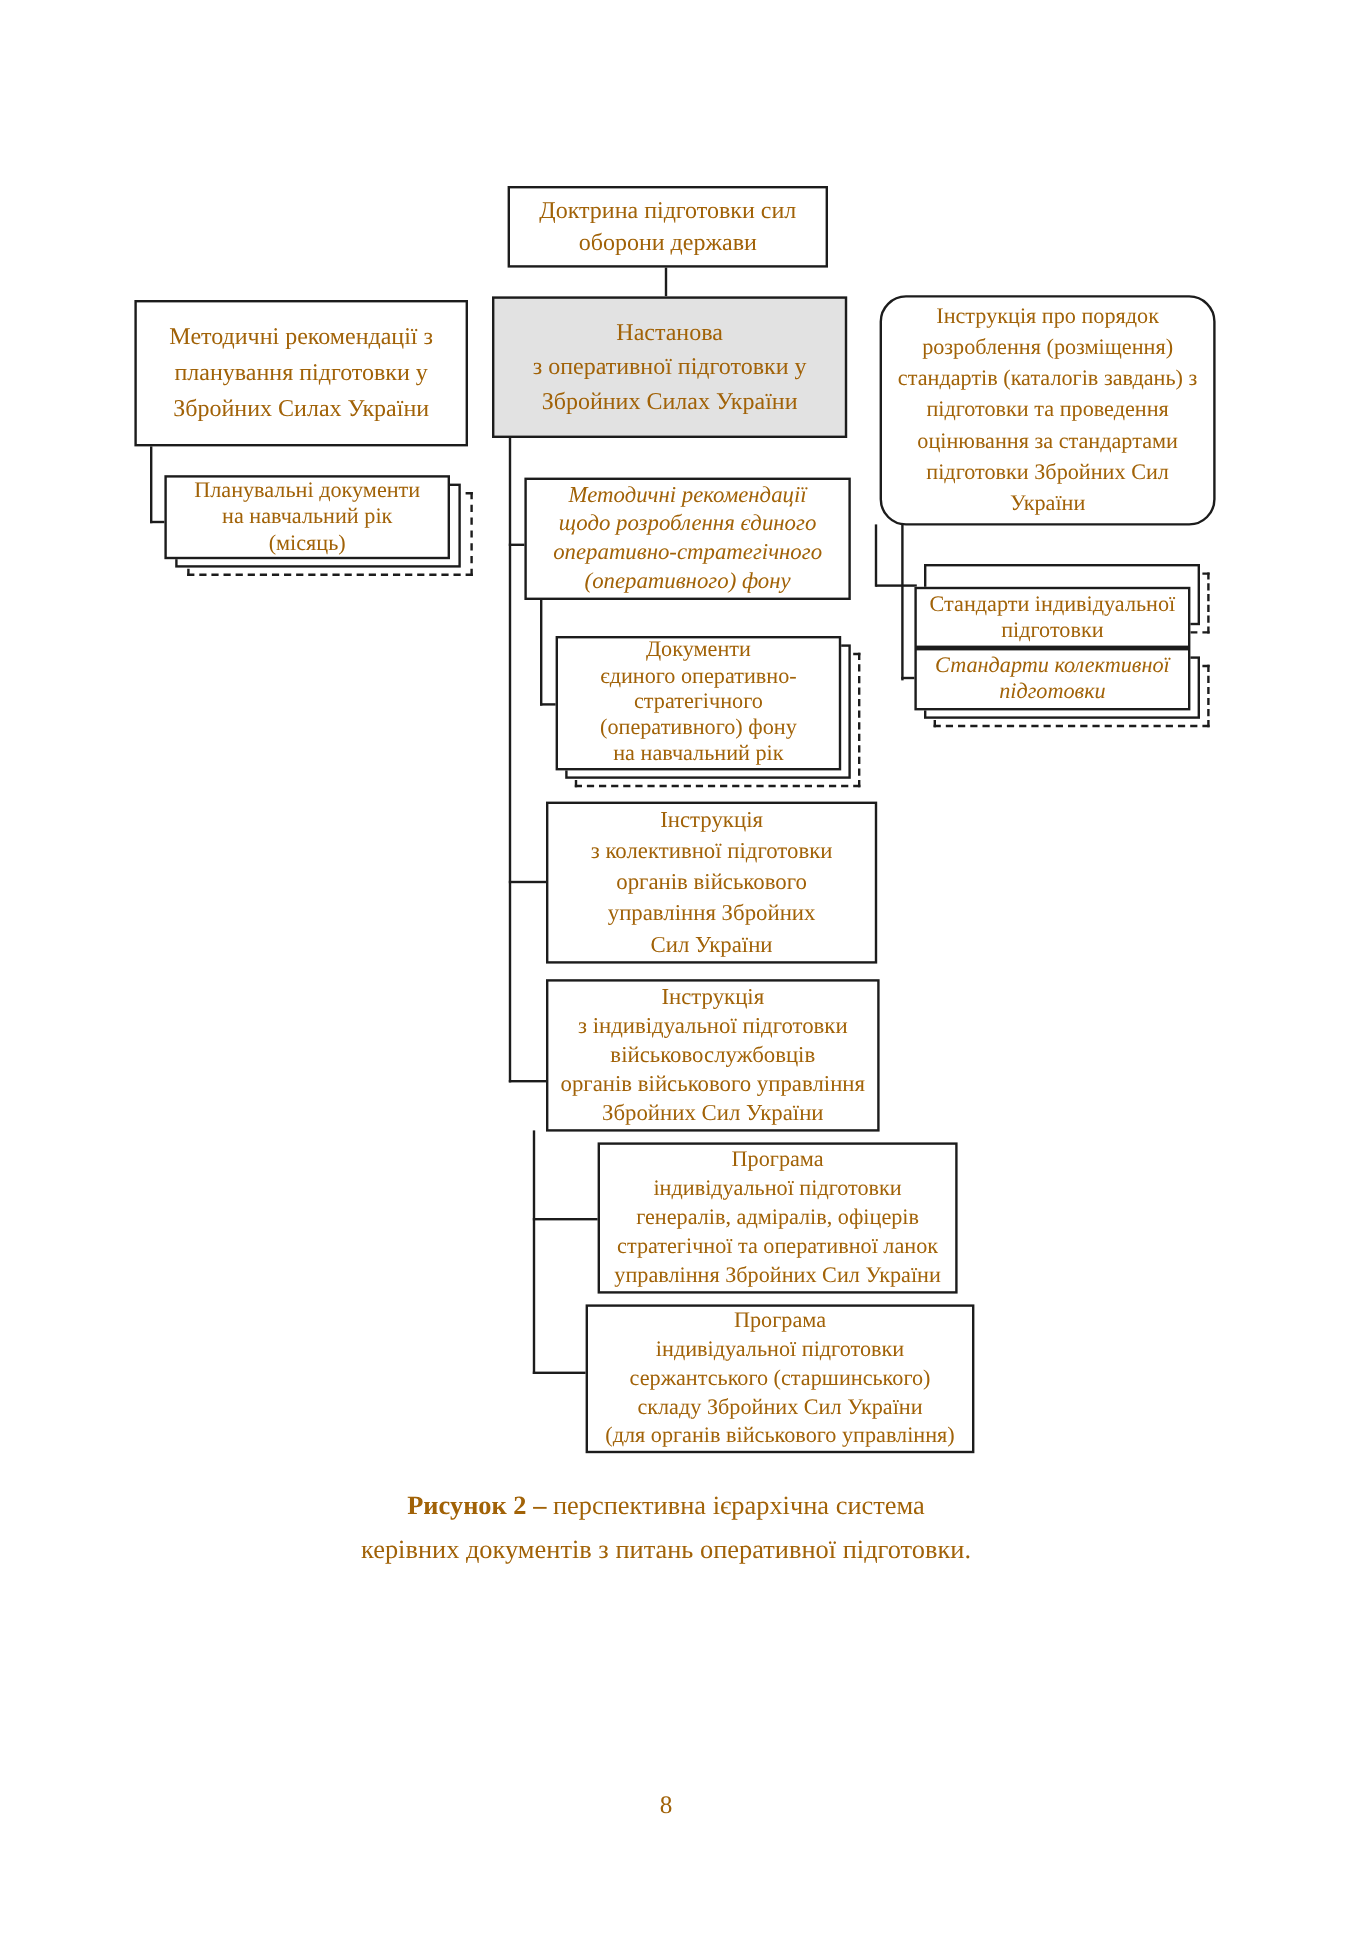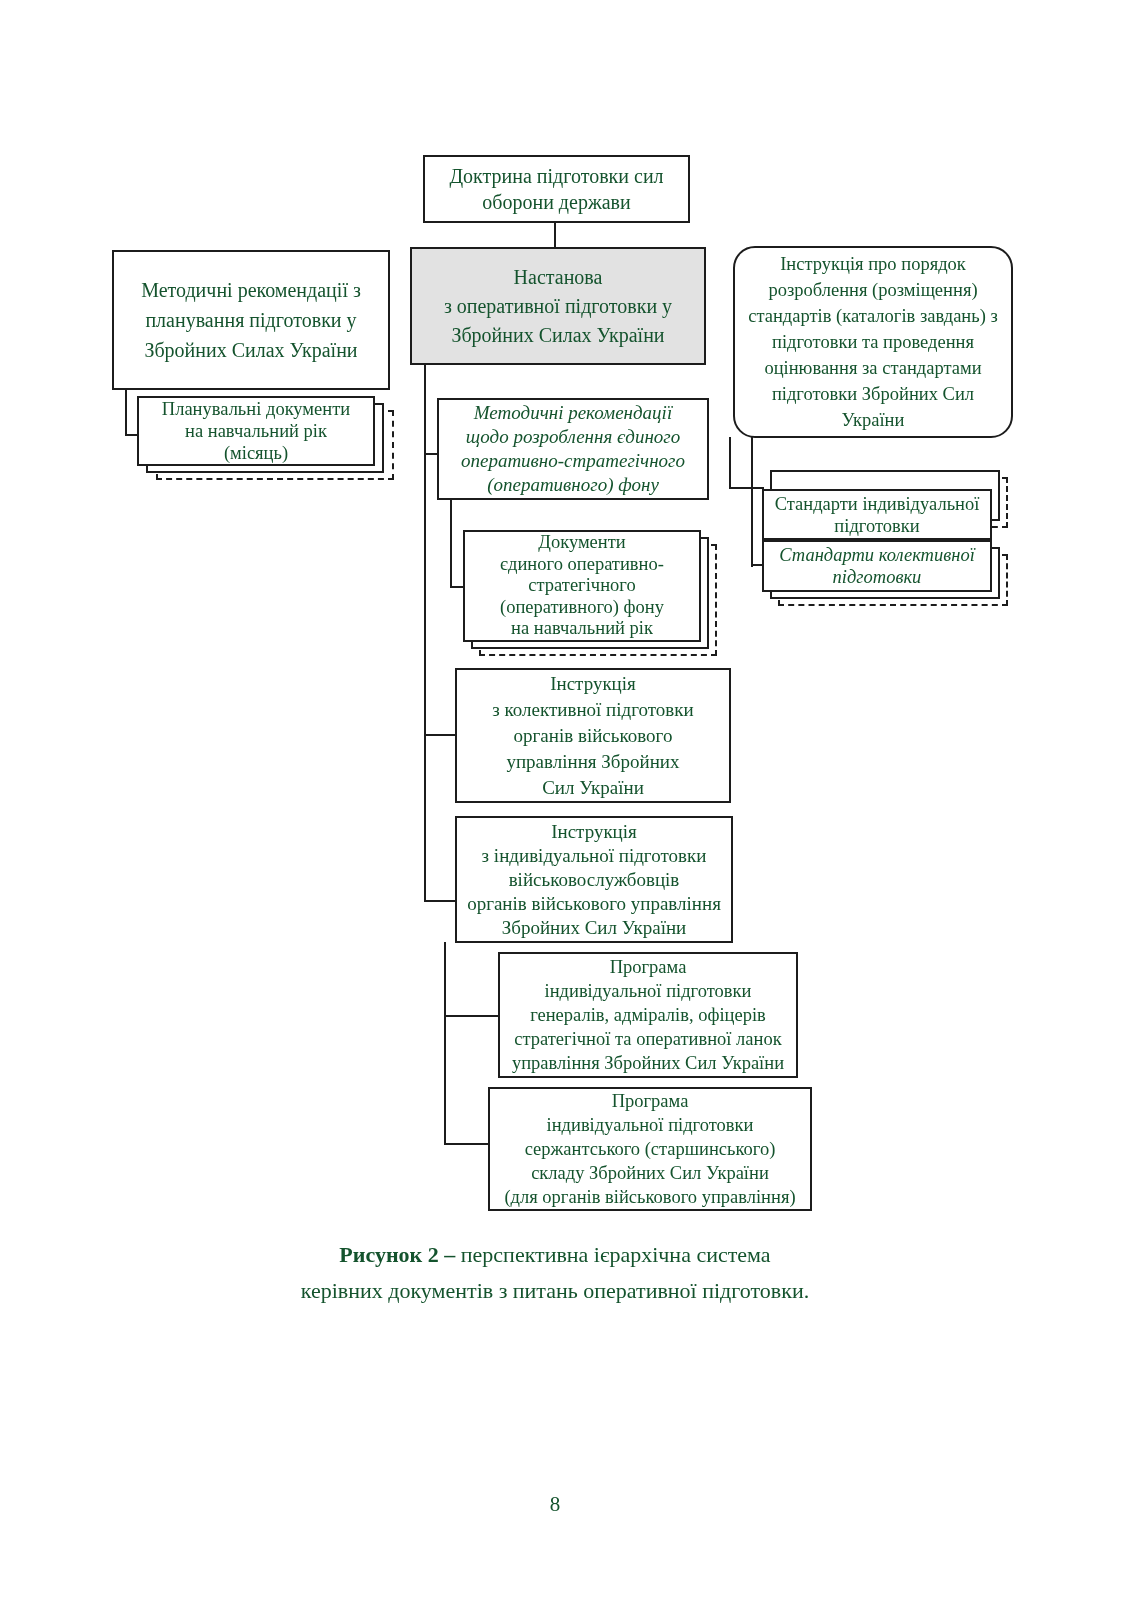--- a/index.html
+++ b/index.html
@@ -1,18 +1,18 @@
 <!DOCTYPE html>
 <html><head>
 <meta charset="utf-8">
 <style>
   html,body{margin:0;padding:0;background:#fff;}
   #page{
     position:relative;width:1142px;height:1615px;background:#ffffff;
-    font-family:"Liberation Serif","DejaVu Serif",serif;color:#14532d;overflow:hidden;
+    font-family:"Liberation Serif","DejaVu Serif",serif;color:#a16207;overflow:hidden;
   }
   .box{
     position:absolute;box-sizing:border-box;border:2px solid #1c1c1c;background:#fff;
     display:flex;align-items:center;justify-content:center;text-align:center;
     white-space:pre-line;line-height:1.3;padding:2px 4px;z-index:3;
   }
   .fill{background:#e2e2e2;}
   .italic{font-style:italic;}
   .offset{position:absolute;box-sizing:border-box;border:2px solid #1c1c1c;background:#fff;z-index:2;}
   .offset.dashed{border-style:dashed;z-index:1;}
@@ -38,21 +38,21 @@
   <div class="line" style="left:444px;top:1015px;width:56px;height:2px;"></div>
   <div class="line" style="left:444px;top:1143px;width:46px;height:2px;"></div>
   <div class="line" style="left:751px;top:437px;width:2px;height:130px;"></div>
   <div class="line" style="left:729px;top:437px;width:2px;height:52px;"></div>
   <div class="line" style="left:730px;top:487px;width:34px;height:2px;"></div>
   <div class="line" style="left:751px;top:564px;width:13px;height:2px;"></div>
 
   <div class="box" style="left:423px;top:155px;width:267px;height:68px;font-size:20px;">Доктрина підготовки сил
 оборони держави</div>
 
-  <div class="box" style="left:112px;top:250px;width:278px;height:140px;font-size:20px;line-height:30px;">Методичні рекомендації з
+  <div class="box" style="left:112px;top:250px;width:278px;height:122px;font-size:20px;line-height:30px;">Методичні рекомендації з
 планування підготовки у
 Збройних Силах України</div>
   <div class="box fill" style="left:410px;top:247px;width:296px;height:118px;font-size:20px;line-height:29px;">Настанова
 з оперативної підготовки у
 Збройних Силах України</div>
   <div class="box" style="left:733px;top:246px;width:280px;height:192px;font-size:18.5px;line-height:26px;border-radius:22px;">Інструкція про порядок
 розроблення (розміщення)
 стандартів (каталогів завдань) з
 підготовки та проведення
 оцінювання за стандартами

